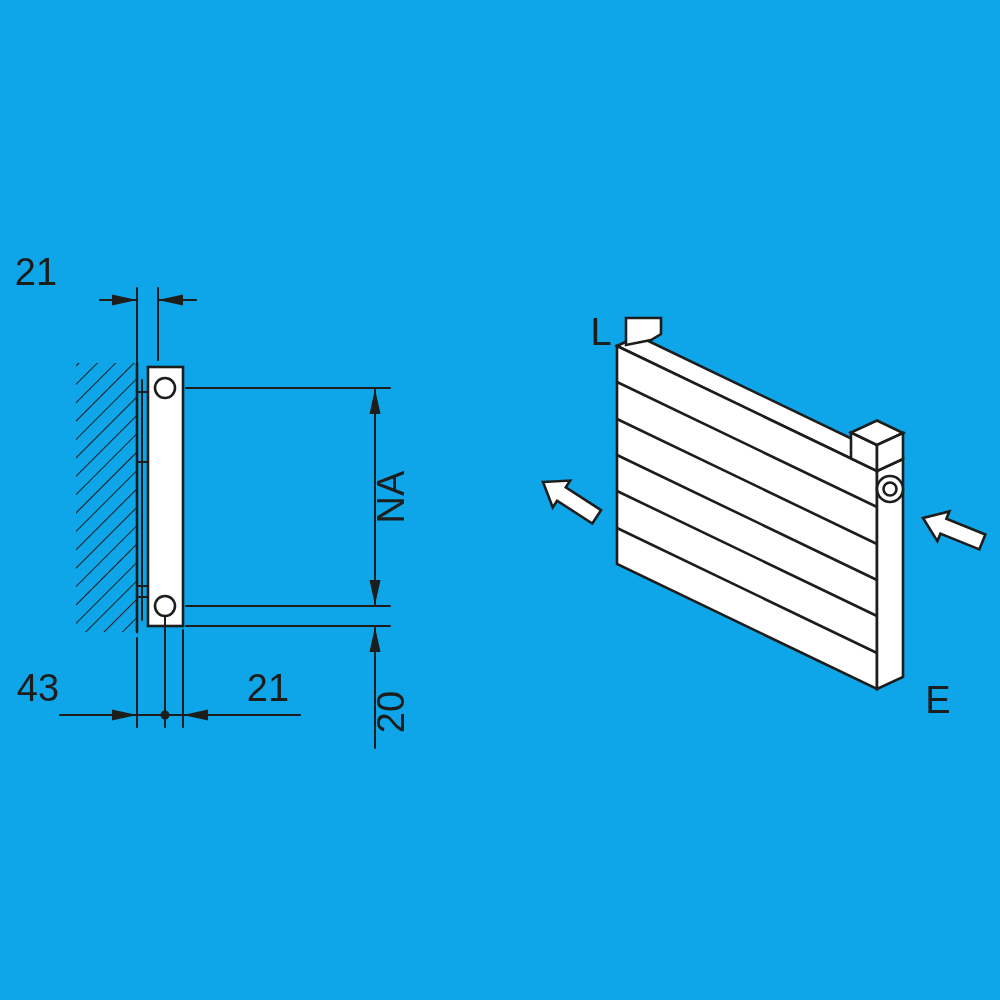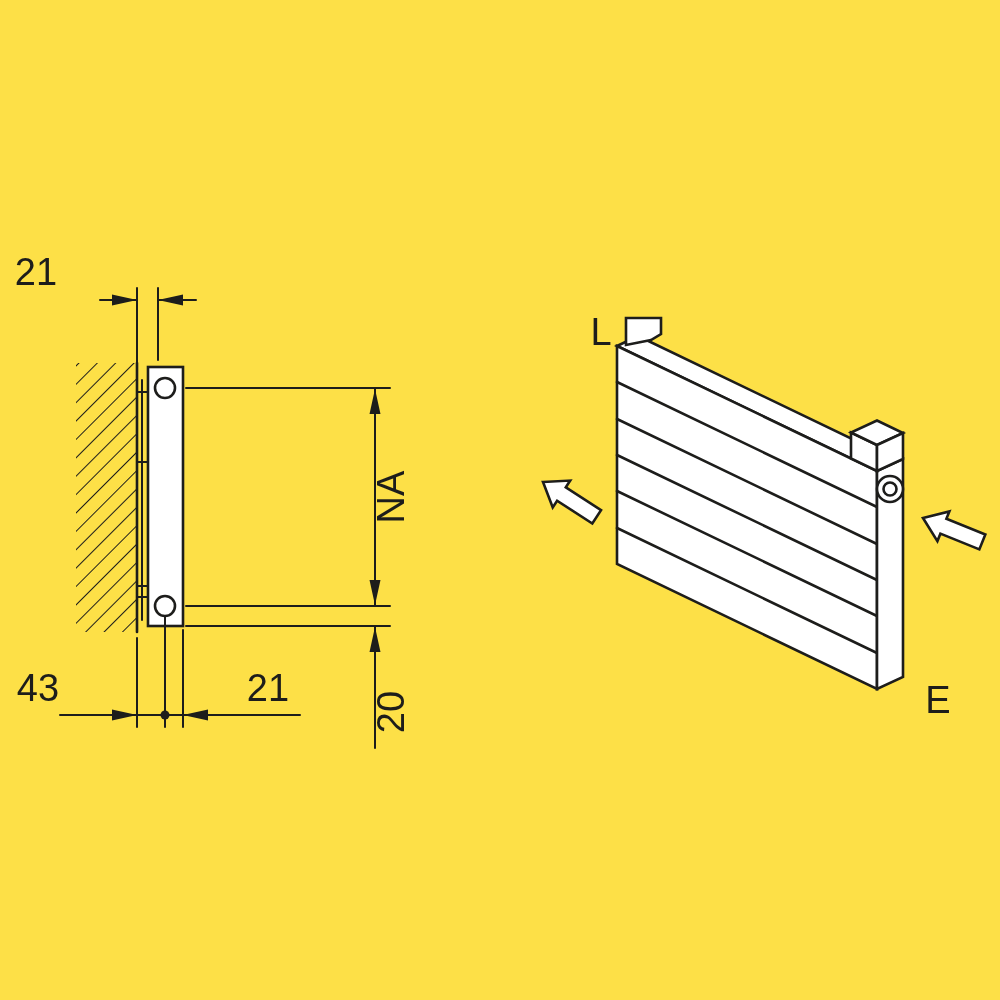--- a/index.html
+++ b/index.html
@@ -1,16 +1,16 @@
 <!DOCTYPE html>
 <html><head>
 <meta charset="utf-8">
 <style>
   html,body{margin:0;padding:0;background:#ffffff;}
-  .page{width:1000px;height:1000px;background:#fde047;position:relative;overflow:hidden;}
+  .page{width:1000px;height:1000px;background:#0ea5e9;position:relative;overflow:hidden;}
   svg{display:block;}
   text{font-family:"Liberation Sans","DejaVu Sans",sans-serif;fill:#1d1d1b;}
   .dimtext{font-size:38px;}
   .ln{stroke:#1d1d1b;fill:none;stroke-linecap:round;}
   .w25{stroke-width:2.6;}
   .w2{stroke-width:2;}
   .fillw{fill:#ffffff;stroke:#1d1d1b;stroke-width:2.6;stroke-linejoin:miter;}
   .arrowhead{fill:#1d1d1b;stroke:none;}
   .hollow{fill:#ffffff;stroke:#1d1d1b;stroke-width:2.6;stroke-linejoin:miter;}
 </style>

